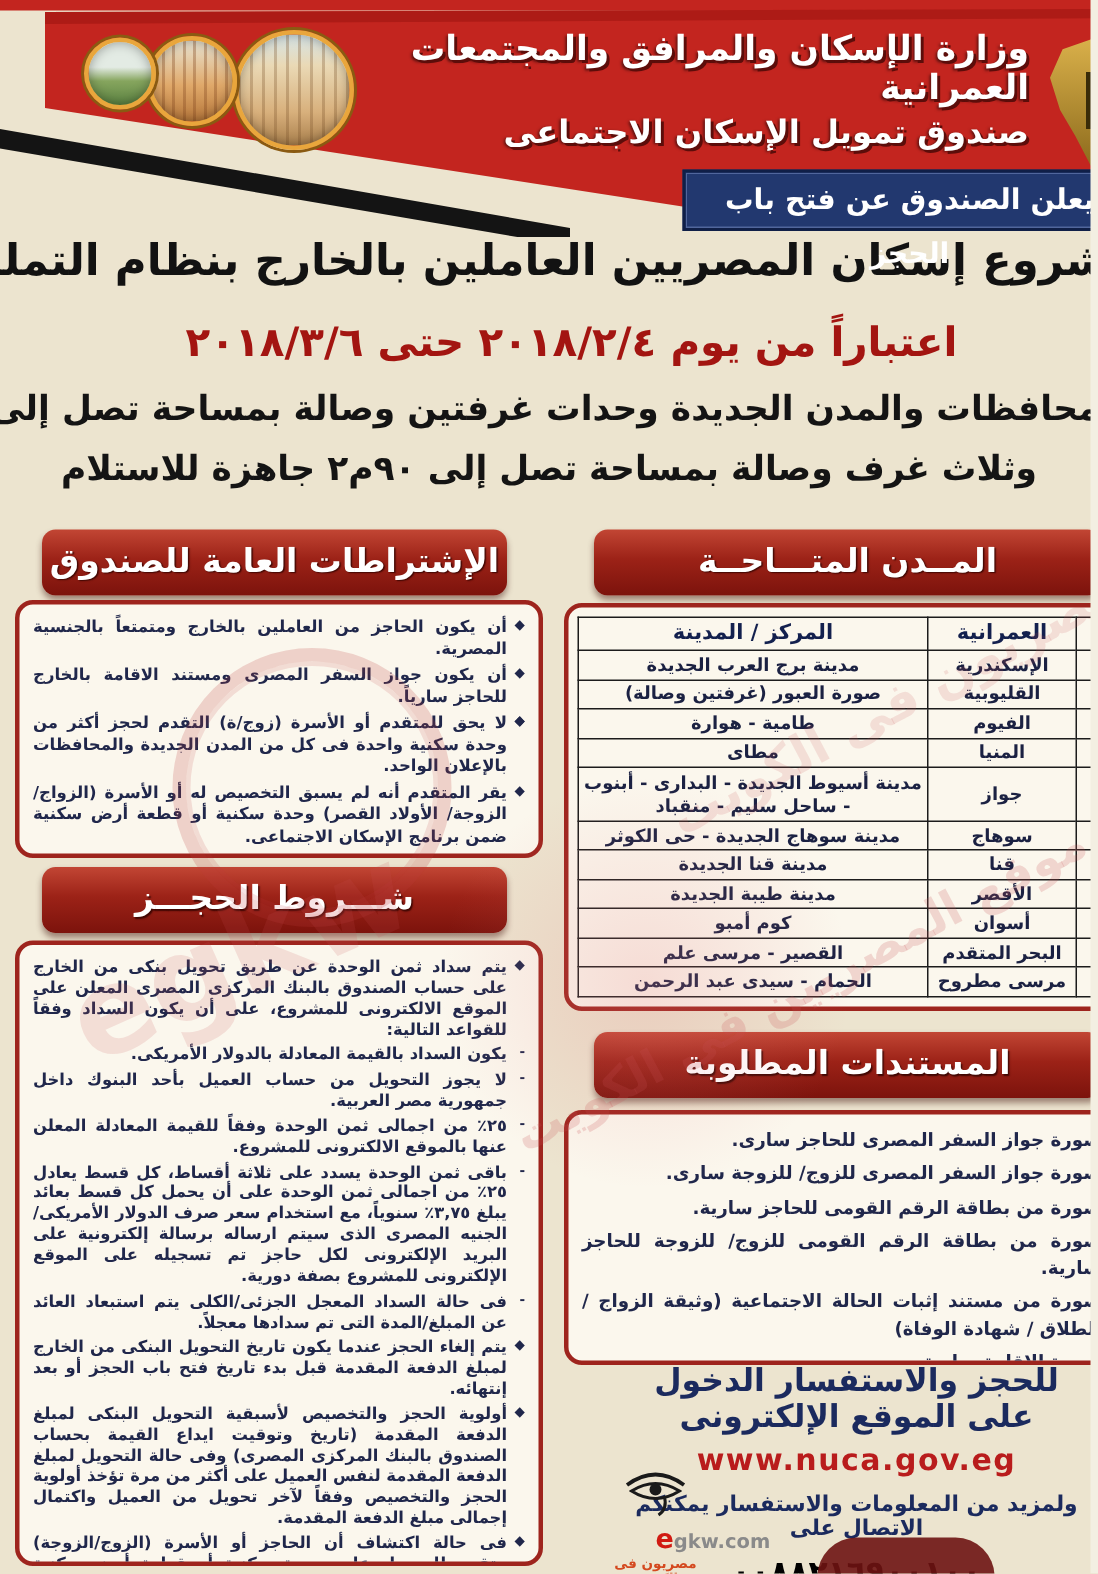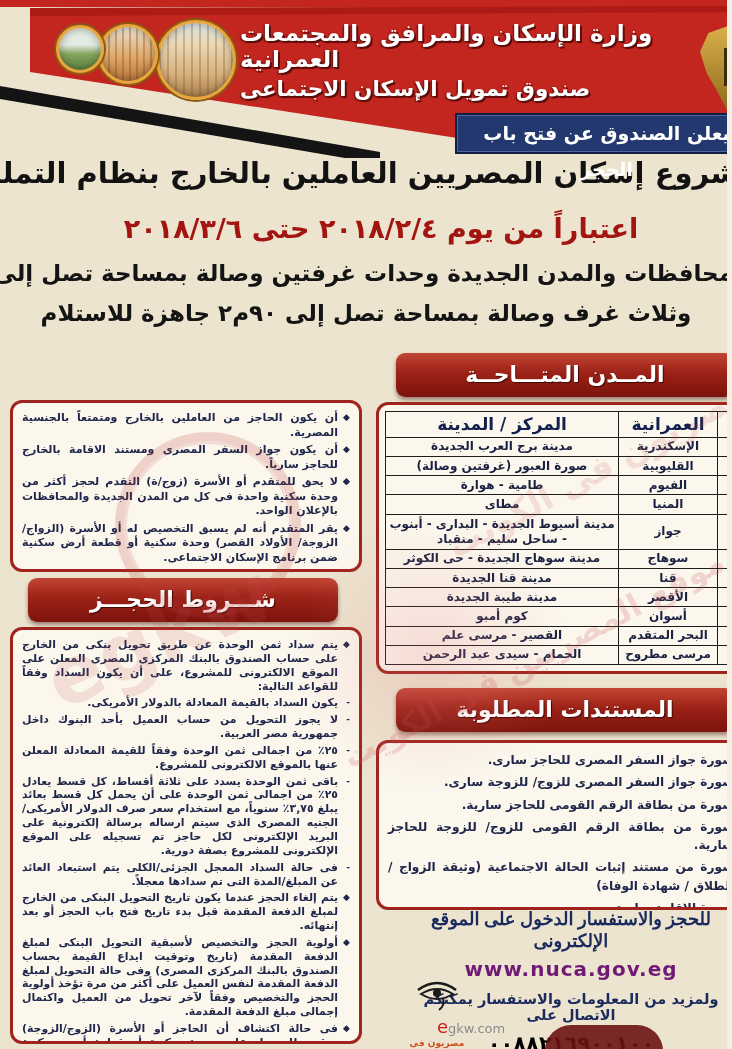--- a/index.html
+++ b/index.html
@@ -3,21 +3,21 @@
 <meta charset="utf-8">
 <style>
   html,body{margin:0;padding:0;background:#ece4cf;}
   body{width:732px;height:1049px;overflow:hidden;position:relative;}
   .page{position:relative;width:762px;height:1049px;background:#ece4cf;
         font-family:"DejaVu Sans",sans-serif;direction:rtl;}
 
   
   .topline{position:absolute;left:0;top:0;width:758px;height:7px;background:#c3251f;z-index:1;}
   .hdr-svg{position:absolute;left:0;top:6px;width:762px;height:152px;z-index:1;}
-  .banner-text{position:absolute;top:20px;right:52px;width:470px;text-align:left;
+  .banner-text{position:absolute;top:20px;right:76px;width:470px;text-align:right;
                color:#fff;font-weight:bold;z-index:3;
                text-shadow:2px 2px 0 #5c0d0a, -1px 1px 2px rgba(0,0,0,.55);}
   .banner-line1{font-size:23px;letter-spacing:.5px;}
   .banner-line2{font-size:21.5px;margin-top:4px;}
   .ph{position:absolute;border-radius:50%;border:3px solid #e9a63c;
       box-shadow:0 0 0 2px #8a5a12, inset 0 0 8px rgba(0,0,0,.35);z-index:3;overflow:hidden;}
   .ph-big{left:156px;top:20px;width:74px;height:74px;
       background:
         repeating-linear-gradient(90deg, rgba(120,80,40,.30) 0 2px, transparent 2px 8px),
         linear-gradient(180deg,#d5e4e8 0%,#ead9b5 28%,#d8b07c 70%,#a97f4c 100%);}
@@ -60,35 +60,35 @@
   .h-gen{left:28px;top:353px;width:310px;}
   .h-book{left:28px;top:578px;width:310px;}
   .h-cities{left:396px;top:353px;width:338px;}
   .h-docs{left:396px;top:688px;width:338px;}
 
   
   .box-cities{left:376px;top:402px;width:382px;height:272px;padding:6px;}
   table.cities{width:100%;height:100%;border-collapse:collapse;table-layout:fixed;}
   .cities th,.cities td{border:1.6px solid #1c1c1c;font-size:12px;font-weight:bold;color:#1b2142;
       text-align:center;padding:1px 3px;line-height:1.25;}
-  .cities th{font-size:17px;color:#13204e;text-align:center;}
+  .cities th{font-size:14px;color:#13204e;text-align:center;}
   .c-num{width:24px;} .c-gov{width:92px;}
 
   
   .box-docs{left:376px;top:740px;width:382px;height:170px;font-size:12.2px;line-height:1.5;}
   .box-docs .b{margin-bottom:4px;}
 
   
   .contact{position:absolute;left:420px;top:908px;width:302px;text-align:center;z-index:2;}
-  .contact-line1{font-size:18px;font-weight:bold;color:#1b2a5e;font-family:Liberation Serif, serif;}
-  .website{font-size:20px;font-weight:bold;color:#701a75;direction:ltr;letter-spacing:1px;margin-top:5px;}
+  .contact-line1{font-size:21px;font-weight:bold;color:#1b2a5e;}
+  .website{font-size:20px;font-weight:bold;color:#b91c1c;direction:ltr;letter-spacing:1px;margin-top:5px;}
   .contact-line2{font-size:14.5px;font-weight:bold;color:#1b2a5e;margin-top:10px;}
   .phone{font-size:21px;font-weight:bold;color:#000;letter-spacing:3px;margin-top:9px;direction:ltr;}
   .logo{position:absolute;left:398px;top:980px;width:78px;text-align:center;z-index:2;}
-  .logo .brand{font-size:13px;font-weight:normal;color:#8a8a8a;direction:ltr;display:block;margin-left:39px;}
+  .logo .brand{font-size:13px;font-weight:bold;color:#8a8a8a;direction:ltr;display:block;margin-left:39px;}
   .logo .brand .e{color:#d11a12;font-size:18px;}
   .logo .tag{font-size:9px;font-weight:bold;color:#d4491f;display:block;margin-top:1px;}
 
   
   .wm{position:absolute;pointer-events:none;font-weight:bold;z-index:5;}
   .wm-stamp{left:115px;top:432px;width:168px;height:168px;border-radius:50%;
       border:9px solid rgba(190,60,62,.20);box-shadow:inset 0 0 0 3px rgba(190,60,62,.14);}
   .wm-latin{left:40px;top:590px;font-size:80px;color:rgba(200,80,85,.15);transform:rotate(-24deg);direction:ltr;}
   .wm-ar1{left:320px;top:640px;font-size:32px;color:rgba(200,80,85,.20);transform:rotate(-28deg);white-space:nowrap;}
   .wm-ar2{left:430px;top:450px;font-size:34px;color:rgba(200,80,85,.15);transform:rotate(-28deg);white-space:nowrap;}
@@ -119,20 +119,21 @@
     <div class="banner-line1">وزارة الإسكان والمرافق والمجتمعات العمرانية</div>
     <div class="banner-line2">صندوق تمويل الإسكان الاجتماعى</div>
   </div>
   <div class="announce">يعلن الصندوق عن فتح باب الحجز</div>
 
   <div class="main-title">مشروع إسكان المصريين العاملين بالخارج بنظام التمليك</div>
   <div class="date-line">اعتباراً من يوم ٢٠١٨/٢/٤ حتى ٢٠١٨/٣/٦</div>
   <div class="sub1">بالمحافظات والمدن الجديدة وحدات غرفتين وصالة بمساحة تصل إلى ٧٥م٢</div>
   <div class="sub2">وثلاث غرف وصالة بمساحة تصل إلى ٩٠م٢ جاهزة للاستلام</div>
 
+  <div class="sec-head h-gen">الإشتراطات العامة للصندوق</div>
   <div class="sec-box box-gen">
     <div class="b"><span class="m">◆</span><span class="t">أن يكون الحاجز من العاملين بالخارج ومتمتعاً بالجنسية المصرية.</span></div>
     <div class="b"><span class="m">◆</span><span class="t">أن يكون جواز السفر المصرى ومستند الاقامة بالخارج للحاجز سارياً.</span></div>
     <div class="b"><span class="m">◆</span></div>
     <div class="b"><span class="m">◆</span><span class="t">لا يحق للمتقدم أو الأسرة (زوج/ة) التقدم لحجز أكثر من وحدة سكنية واحدة فى كل من المدن الجديدة والمحافظات بالإعلان الواحد.</span></div>
     <div class="b"><span class="m">◆</span><span class="t">يقر المتقدم أنه لم يسبق التخصيص له أو الأسرة (الزواج/الزوجة/ الأولاد القصر) وحدة سكنية أو قطعة أرض سكنية ضمن برنامج الإسكان الاجتماعى.</span></div>
 
   </div>
 
   <div class="sec-head h-book">شـــروط الحجـــز</div>

